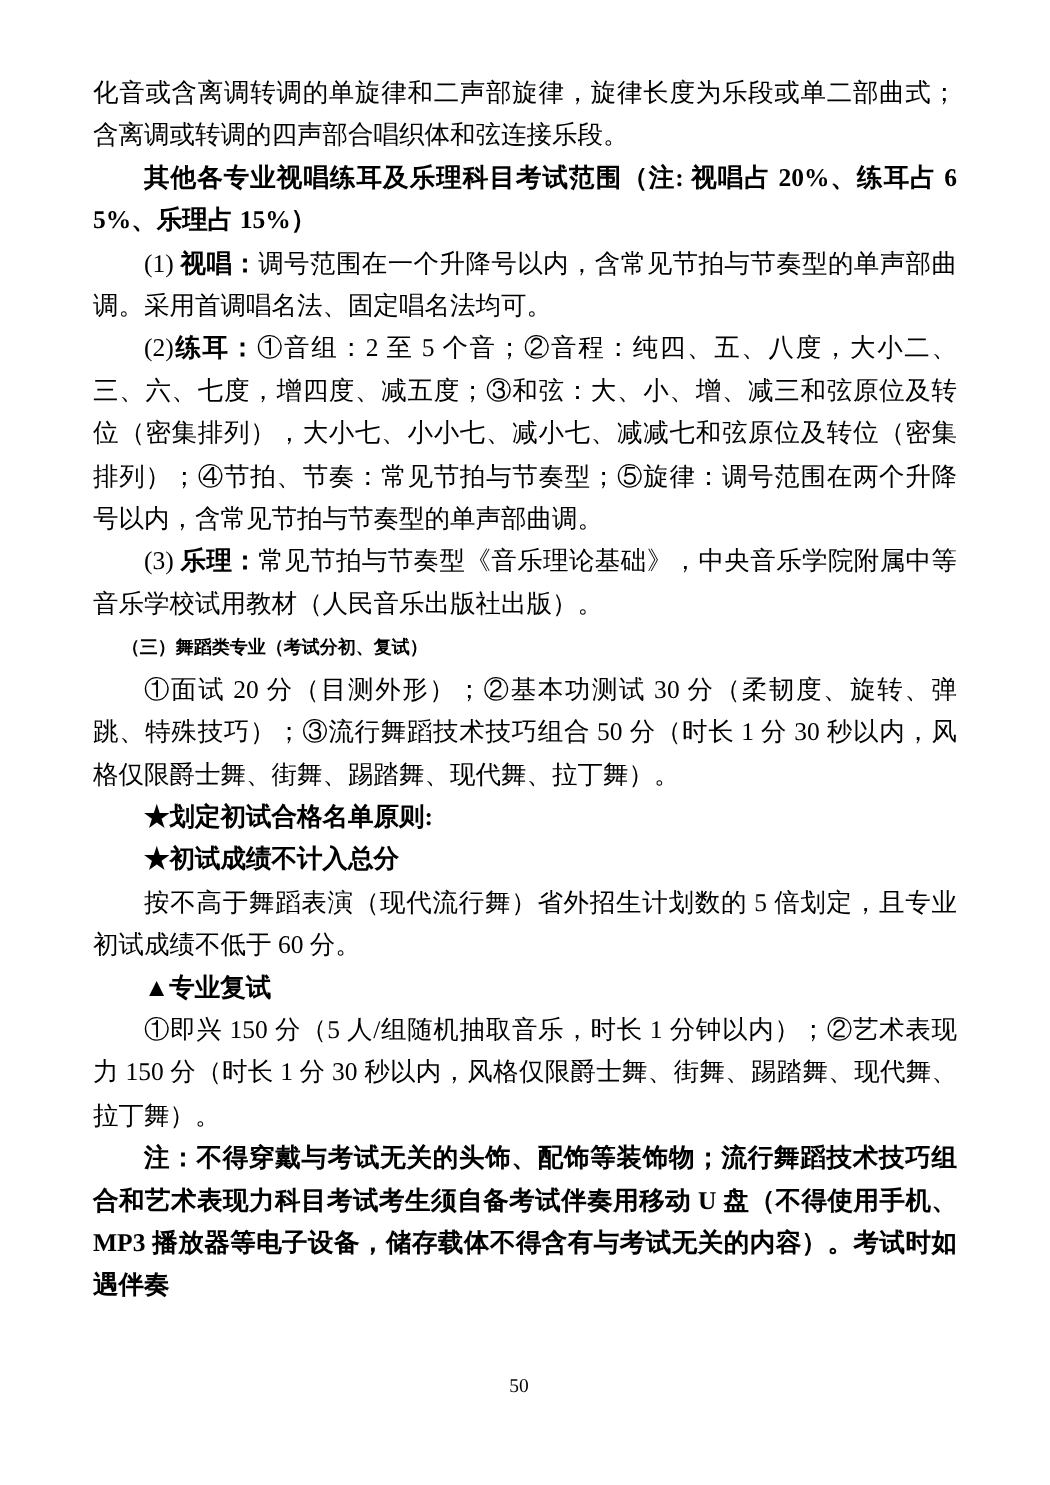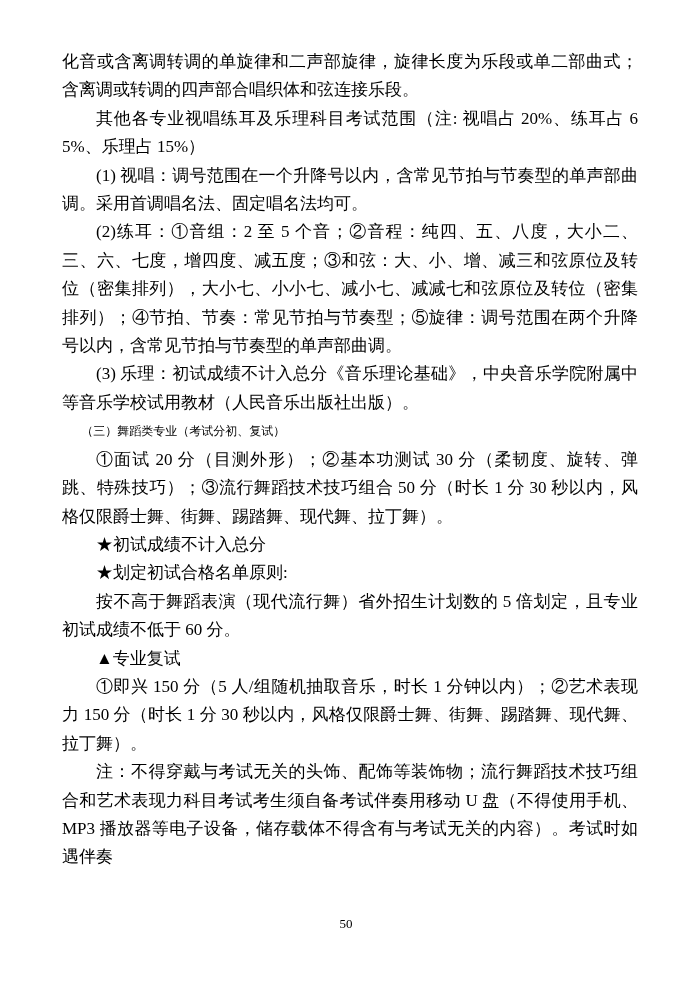--- a/index.html
+++ b/index.html
@@ -32,45 +32,45 @@
     text-align-last: left;
     word-break: break-all;
     color: #000000;
   }
   p.para.indent { text-indent: 2em; }
   p.para.heading {
     font-size: 12px;
     font-weight: bold;
     text-indent: 1.6em;
   }
-  .b { font-weight: normal; }
+  .b { font-weight: bold; }
   .footer {
     position: absolute;
     top: 916px;
     left: 0;
     width: 100%;
     text-align: center;
     font-size: 13px;
     line-height: 16px;
     color: #000000;
   }
 </style>
 </head>
 <body>
 
 <div class="page">
   <div class="content">
       <p class="para"><span>化音或含离调转调的单旋律和二声部旋律，旋律长度为乐段或单二部曲式；含离调或转调的四声部合唱织体和弦连接乐段。</span></p>
       <p class="para indent"><span class="b">其他各专业视唱练耳及乐理科目考试范围（注: 视唱占 20%、练耳占 65%、乐理占 15%）</span></p>
       <p class="para indent"><span>(1) </span><span class="b">视唱：</span><span>调号范围在一个升降号以内，含常见节拍与节奏型的单声部曲调。采用首调唱名法、固定唱名法均可。</span></p>
       <p class="para indent"><span>(2)</span><span class="b">练耳：</span><span>①音组：2 至 5 个音；②音程：纯四、五、八度，大小二、三、六、七度，增四度、减五度；③和弦：大、小、增、减三和弦原位及转位（密集排列），大小七、小小七、减小七、减减七和弦原位及转位（密集排列）；④节拍、节奏：常见节拍与节奏型；⑤旋律：调号范围在两个升降号以内，含常见节拍与节奏型的单声部曲调。</span></p>
-      <p class="para indent"><span>(3) </span><span class="b">乐理：</span><span>初试成绩不计入总分《音乐理论基础》，中央音乐学院附属中等音乐学校试用教材（人民音乐出版社出版）。</span></p>
+      <p class="para indent"><span>(3) </span><span class="b">乐理：</span><span>常见节拍与节奏型《音乐理论基础》，中央音乐学院附属中等音乐学校试用教材（人民音乐出版社出版）。</span></p>
       <p class="para heading"><span class="b">（三）舞蹈类专业（考试分初、复试）</span></p>
       <p class="para indent"><span>①面试 20 分（目测外形）；②基本功测试 30 分（柔韧度、旋转、弹跳、特殊技巧）；③流行舞蹈技术技巧组合 50 分（时长 1 分 30 秒以内，风格仅限爵士舞、街舞、踢踏舞、现代舞、拉丁舞）。</span></p>
+      <p class="para indent"><span class="b">★划定初试合格名单原则:</span></p>
       <p class="para indent"><span class="b">★初试成绩不计入总分</span></p>
-      <p class="para indent"><span class="b">★划定初试合格名单原则:</span></p>
       <p class="para indent"><span>按不高于舞蹈表演（现代流行舞）省外招生计划数的 5 倍划定，且专业初试成绩不低于 60 分。</span></p>
       <p class="para indent"><span class="b">▲专业复试</span></p>
       <p class="para indent"><span>①即兴 150 分（5 人/组随机抽取音乐，时长 1 分钟以内）；②艺术表现力 150 分（时长 1 分 30 秒以内，风格仅限爵士舞、街舞、踢踏舞、现代舞、拉丁舞）。</span></p>
       <p class="para indent"><span class="b">注：不得穿戴与考试无关的头饰、配饰等装饰物；流行舞蹈技术技巧组合和艺术表现力科目考试考生须自备考试伴奏用移动 U 盘（不得使用手机、MP3 播放器等电子设备，储存载体不得含有与考试无关的内容）。考试时如遇伴奏</span></p>
     </div>
   <div class="footer">50</div>
 </div>
 
 </body></html>

